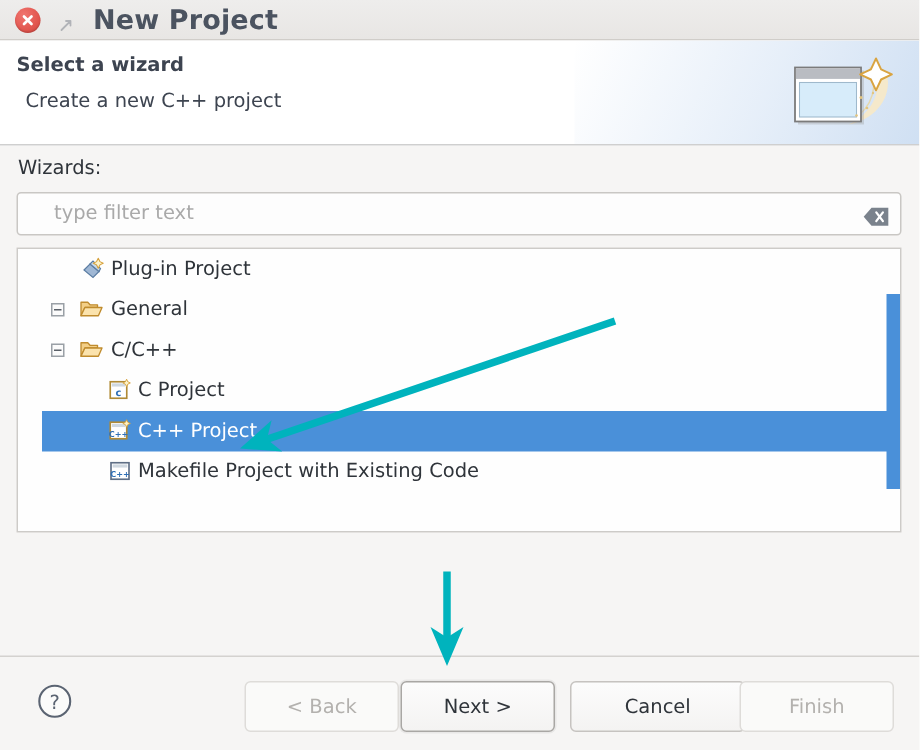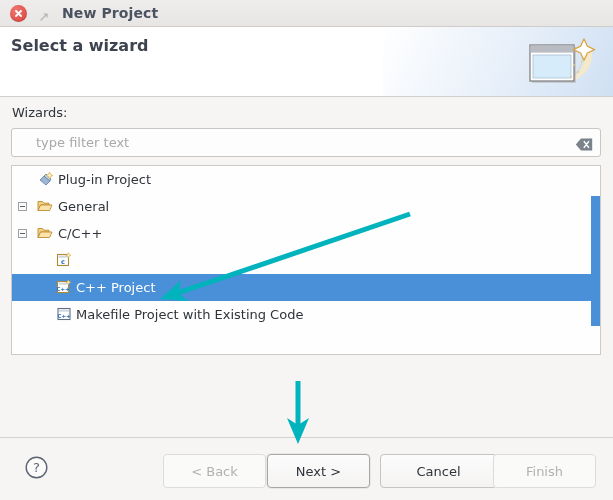--- a/index.html
+++ b/index.html
@@ -48,21 +48,21 @@
     left: 38px; top: 8px;
     width: 12px; height: 12px;
     opacity: .45;
   }
   .tb-title {
     position: absolute;
     left: 62px;
     top: 0;
     height: 17px;
     line-height: 27px;
-    font-size: 14px;
+    font-size: 18px;
     font-weight: bold;
     color: #4b5360;
     letter-spacing: .1px;
   }
 
   
   .banner {
     position: absolute;
     left: 0; top: 27px;
     width: 613px;
@@ -74,21 +74,21 @@
   }
   .banner-wash {
     position: absolute;
     right: 0; top: 0;
     width: 230px; height: 69px;
     background: linear-gradient(115deg, rgba(255,255,255,0) 0%, rgba(226,236,248,.85) 55%, rgba(205,222,242,.95) 100%);
   }
   .banner-title {
     position: absolute;
     left: 11px; top: 9px;
-    font-size: 16px;
+    font-size: 13px;
     font-weight: bold;
     color: #3d4450;
   }
   .banner-sub {
     position: absolute;
     left: 17px; top: 33px;
     font-size: 13px;
     color: #3d4450;
   }
   .banner-art {
@@ -139,20 +139,21 @@
   
   .tree {
     position: absolute;
     left: 11px; top: 165px;
     width: 590px;
     height: 190px;
     background: #fefefe;
     border: 1px solid #cdcbc8;
     box-sizing: border-box;
     overflow: hidden;
+    padding-left: 16px;
   }
   .tree-scroll {
     position: absolute;
     right: 0px; top: 30px;
     width: 9px; height: 130px;
     background: #4a90d9;
   }
   .row {
     position: relative;
     height: 27px;
@@ -265,20 +266,21 @@
       <svg width="12" height="12" viewBox="0 0 12 12" aria-hidden="true">
         <path d="M3 9 L9 3 M9 3 L6 3 M9 3 L9 6" stroke="#6d7480" stroke-width="1.2" fill="none" stroke-linecap="round"></path>
       </svg>
     </div>
     <div class="tb-title">New Project</div>
   </div>
 
   <div class="banner">
     <div class="banner-wash"></div>
     <div class="banner-title">Select a wizard</div>
+    <div class="banner-sub">Create a new C++ project</div>
 
     <div class="banner-art">
       <svg width="78" height="56" viewBox="0 0 78 56" aria-hidden="true">
 
         <path d="M60 8 C66 20 64 38 44 48 C56 46 70 36 70 20 C70 14 66 9 60 8 Z" fill="#f7e9c8" opacity="0.95"></path>
         <path d="M58 10 C63 21 61 36 46 45" stroke="#e8d49a" stroke-width="1" fill="none" opacity=".8"></path>
 
         <rect x="10" y="12" width="44" height="36" fill="#9b9b9b" opacity=".35"></rect>
 
         <rect x="8" y="10" width="44" height="36" fill="#ffffff" stroke="#7b7b7b" stroke-width="1.2"></rect>
@@ -346,20 +348,21 @@
 
     <div class="row d2">
       <span class="ico">
         <svg width="16" height="16" viewBox="0 0 16 16" aria-hidden="true">
           <rect x="1.5" y="2.5" width="11" height="11" fill="#ffffff" stroke="#b08a35" stroke-width="1.1"></rect>
           <rect x="2.6" y="3.6" width="8.8" height="2.1" fill="#cfd8e0"></rect>
           <text x="7" y="12" font-family="DejaVu Sans, sans-serif" font-size="6.6" font-weight="bold" fill="#2f6fb5" text-anchor="middle">c</text>
           <path d="M12.4 0.8 L13.2 2.5 L14.9 3.3 L13.2 4.1 L12.4 5.8 L11.6 4.1 L9.9 3.3 L11.6 2.5 Z" fill="#fdf3c9" stroke="#d6a13c" stroke-width=".6" stroke-linejoin="round"></path>
         </svg>
       </span>
+      <span class="lbl">C Project</span>
     </div>
 
     <div class="row d2 sel">
       <span class="ico">
         <svg width="16" height="16" viewBox="0 0 16 16" aria-hidden="true">
           <rect x="1.5" y="2.5" width="11" height="11" fill="#ffffff" stroke="#b08a35" stroke-width="1.1"></rect>
           <rect x="2.6" y="3.6" width="8.8" height="2.1" fill="#cfd8e0"></rect>
           <text x="7" y="12" font-family="DejaVu Sans, sans-serif" font-size="5.4" font-weight="bold" fill="#2f6fb5" text-anchor="middle">C++</text>
           <path d="M12.4 0.8 L13.2 2.5 L14.9 3.3 L13.2 4.1 L12.4 5.8 L11.6 4.1 L9.9 3.3 L11.6 2.5 Z" fill="#fdf3c9" stroke="#d6a13c" stroke-width=".6" stroke-linejoin="round"></path>
         </svg>

